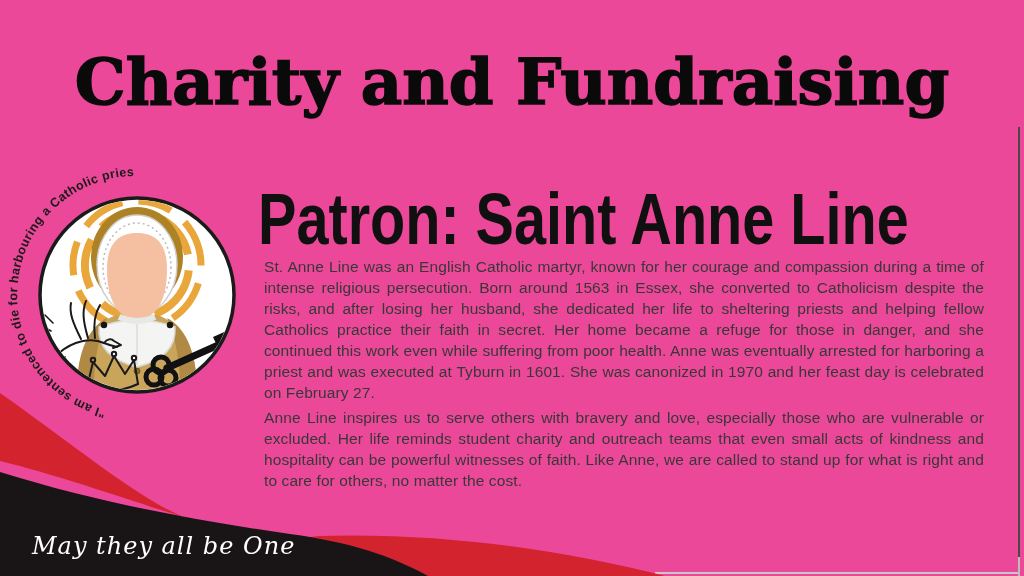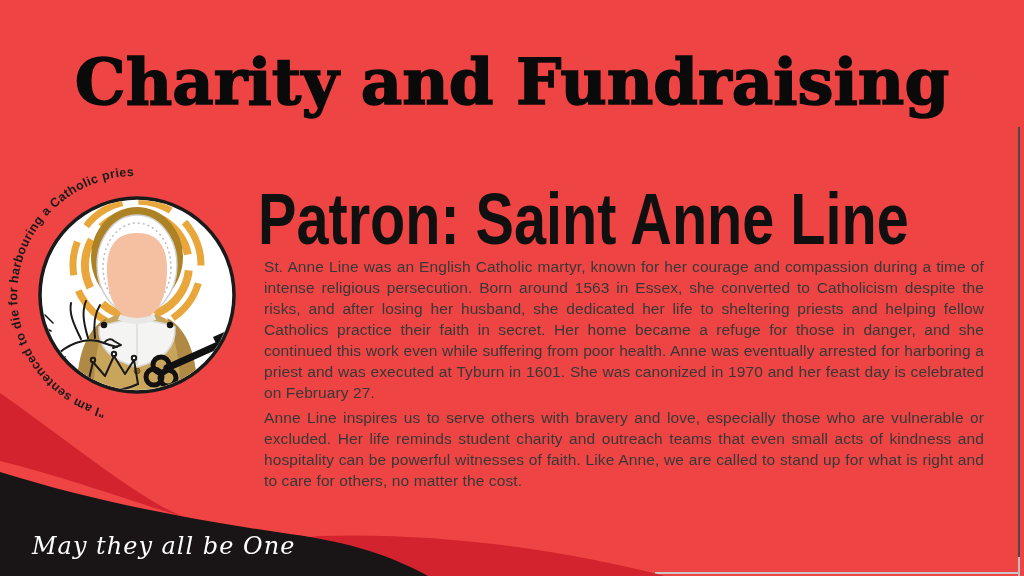--- a/index.html
+++ b/index.html
@@ -1,17 +1,17 @@
 <!DOCTYPE html>
 <html style="--accent-red: #D2232E; --wave-black: #191415; --halo-amber: #E9A63B; --dress-tan: #C9A45B; --face-skin: #F5BFA1;"><head>
 <meta charset="utf-8">
 <style>
   html,body{margin:0;padding:0;background:#fff;}
   .slide{
-    position:relative;width:1024px;height:576px;background:#ef4444;
+    position:relative;width:1024px;height:576px;background:#ec4899;
     overflow:hidden;font-family:"Liberation Sans",sans-serif;
   }
   .title{
     position:absolute;left:0;top:44px;width:1024px;text-align:center;
     font-family:"DejaVu Serif",serif;font-weight:bold;font-size:64px;
     color:#0a0a0a;letter-spacing:0px;-webkit-text-stroke:1.5px #0a0a0a;
     margin:0;
   }
   .logo-wrap{position:absolute;left:7px;top:165px;width:260px;height:260px;}
   .curved-text{

